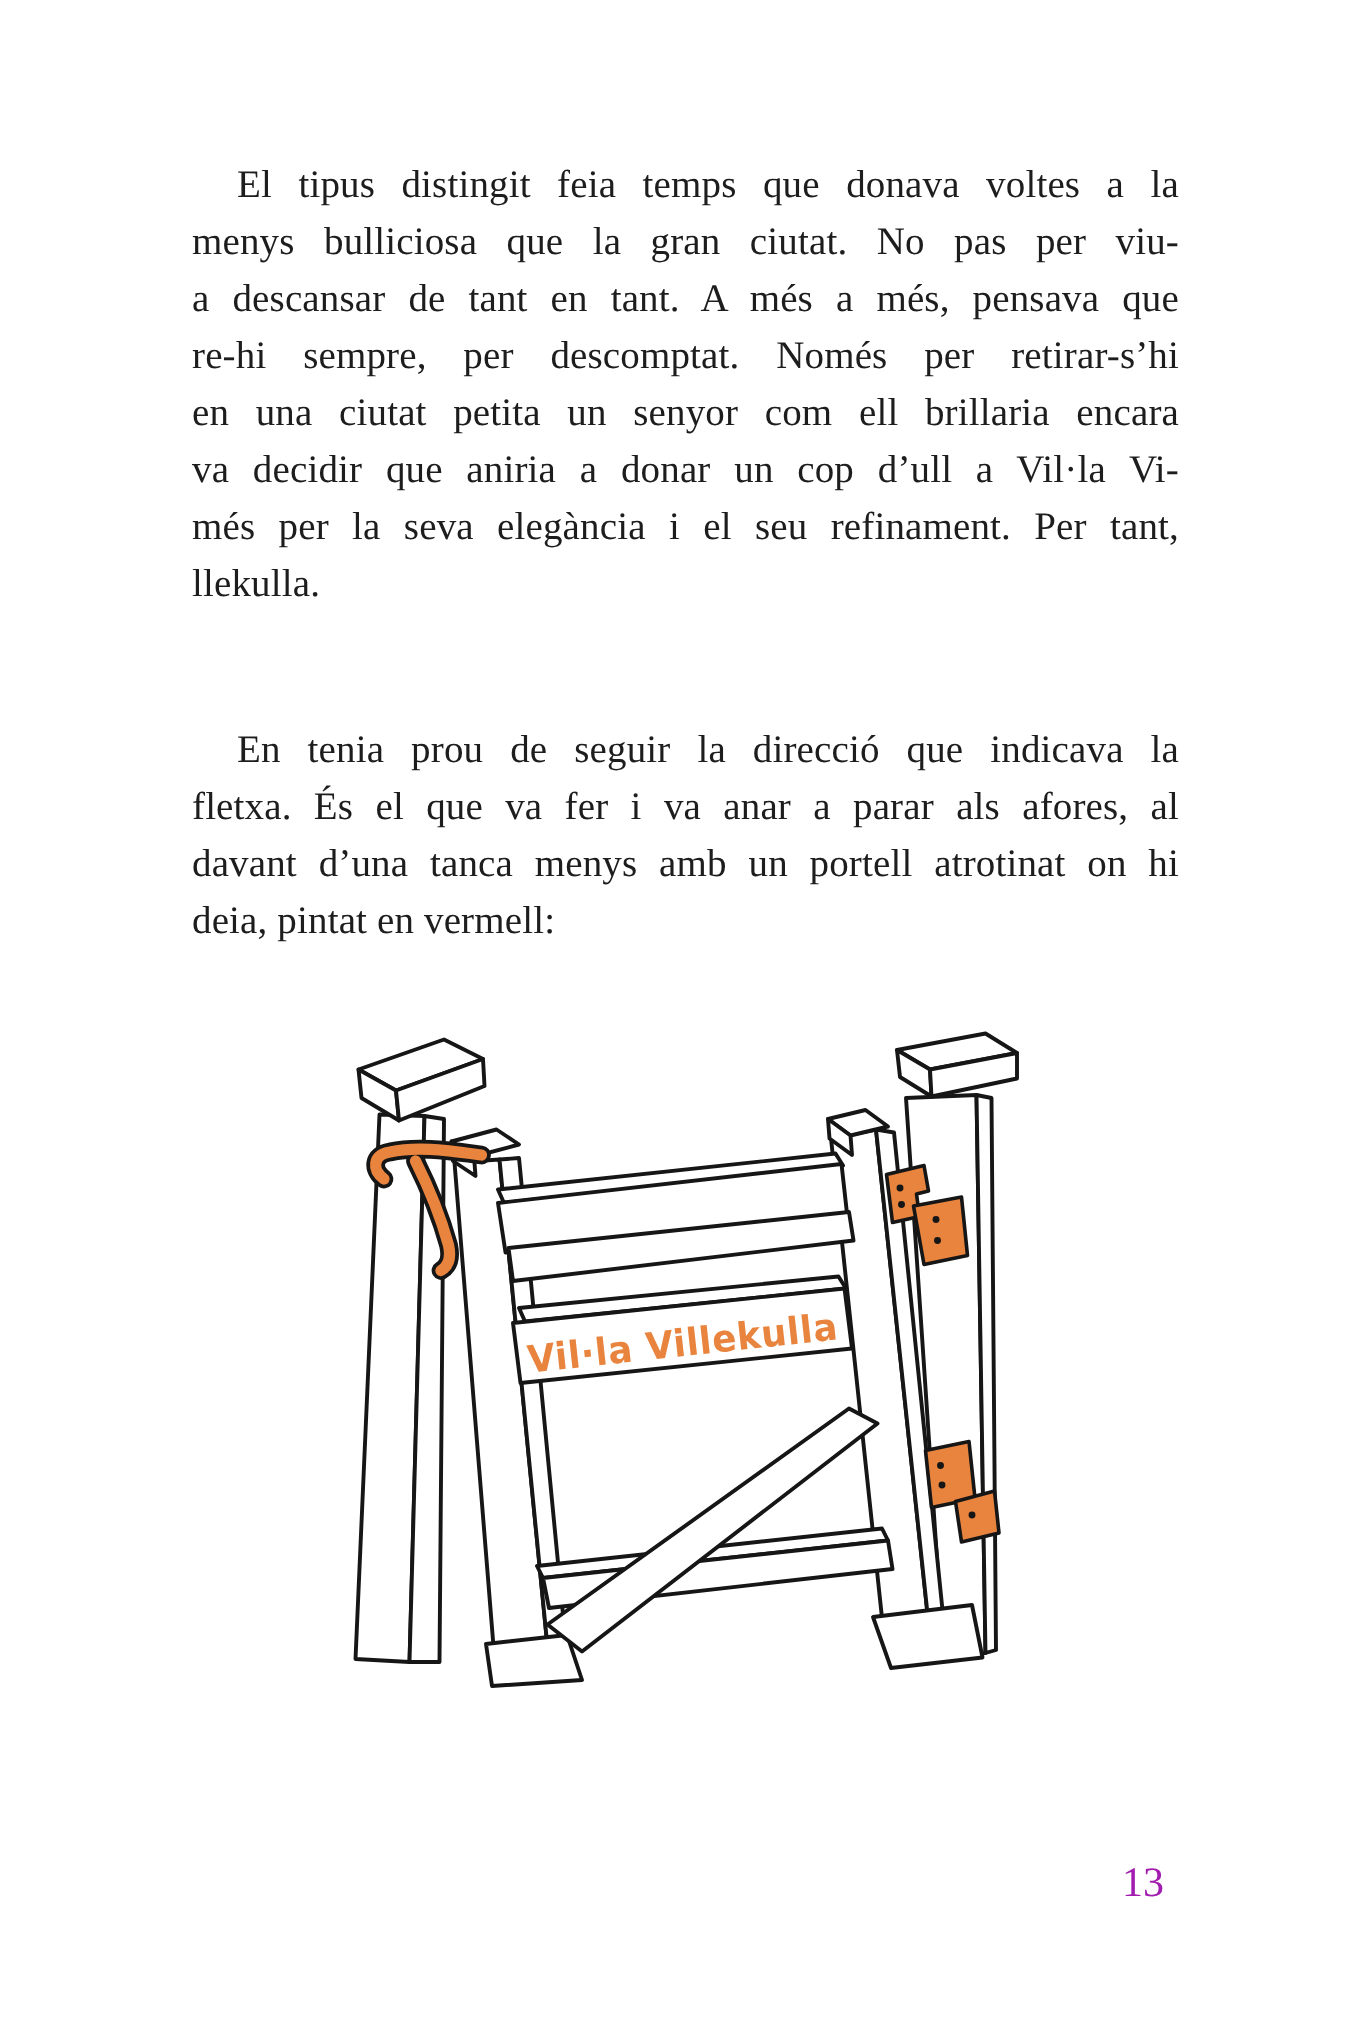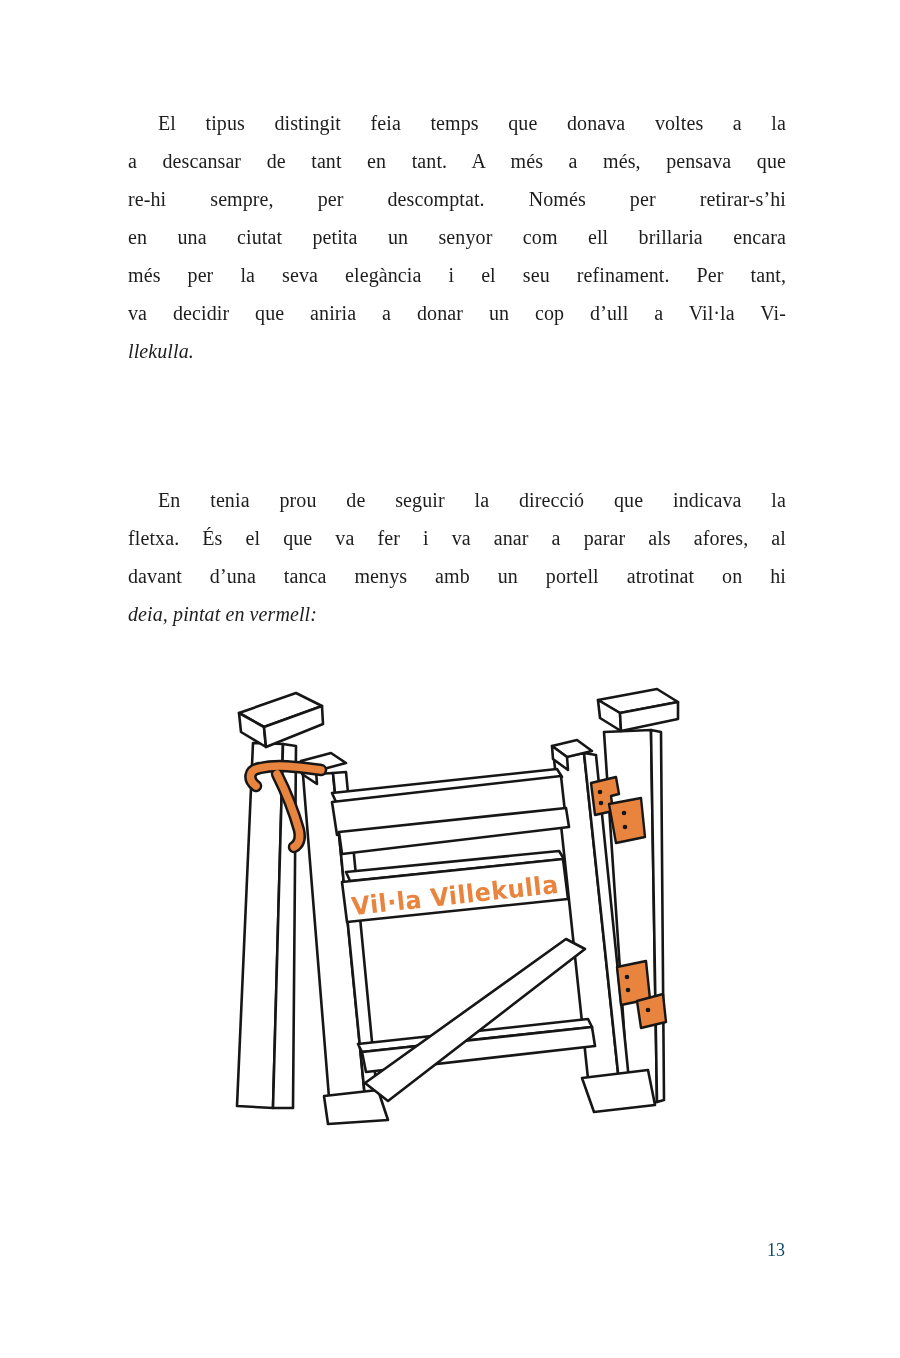--- a/index.html
+++ b/index.html
@@ -7,35 +7,35 @@
     width:900px; height:1358px;
     background:#ffffff;
     position:relative;
     overflow:hidden;
     font-family:"Liberation Serif", serif;
   }
   .textblock {
     position:absolute;
     left:128px;
     width:658px;
-    font-size:20px;
+    font-size:26px;
     line-height:38px;
     color:#1d1d1d;
     letter-spacing:0.1px;
   }
   #para1 { top:104px; }
   #para2 { top:446px;margin-top:35px; }
   .line {
     height:38px;
     overflow:hidden;
     text-align:justify;
     text-align-last:justify;
     white-space:nowrap;
   }
-  .line.last { text-align-last:left;font-style:italic; }
+  .line.last { text-align-last:left; }
   .line.indent { text-indent:30px; }
   #illustration {
     position:absolute;
     left:220px; top:680px;
     width:460px; height:450px;
   }
   .outline { fill:#ffffff; stroke:#161616; stroke-width:2.6; stroke-linejoin:round; }
   .orangepart { fill:#e8843e; stroke:#161616; stroke-width:2.4; stroke-linejoin:round; }
   .hw-black { fill:none; stroke:#161616; stroke-width:12.5; stroke-linecap:round; stroke-linejoin:round; }
   .hw-orange { fill:none; stroke:#e8843e; stroke-width:7.5; stroke-linecap:round; stroke-linejoin:round; }
@@ -43,35 +43,35 @@
   #sign-text {
     font-family:"DejaVu Sans", sans-serif;
     font-weight:bold;
     font-size:25px;
     letter-spacing:0.5px;
   }
   #page-num {
     position:absolute;
     left:748px; top:1240px;
     width:56px;
-    text-align:center;
-    font-size:18px;
-    color:#0c4a6e;
+    font-size:28px;
+    color:#a21caf;
   }
 </style>
 </head>
 <body>
 
 <div class="textblock" id="para1">
   <div class="line indent">El tipus distingit feia temps que donava voltes a la</div>
+  <div class="line">menys bulliciosa que la gran ciutat. No pas per viu-</div>
   <div class="line">a descansar de tant en tant. A més a més, pensava que</div>
   <div class="line">re-hi sempre, per descomptat. Només per retirar-s’hi</div>
   <div class="line">en una ciutat petita un senyor com ell brillaria encara</div>
+  <div class="line">va decidir que aniria a donar un cop d’ull a Vil·la Vi-</div>
   <div class="line">més per la seva elegància i el seu refinament. Per tant,</div>
-  <div class="line">va decidir que aniria a donar un cop d’ull a Vil·la Vi-</div>
   <div class="line last">llekulla.</div>
 </div>
 
 <div class="textblock" id="para2">
   <div class="line indent">En tenia prou de seguir la direcció que indicava la</div>
   <div class="line">fletxa. És el que va fer i va anar a parar als afores, al</div>
   <div class="line">davant d’una tanca menys amb un portell atrotinat on hi</div>
   <div class="line last">deia, pintat en vermell:</div>
 </div>
 

